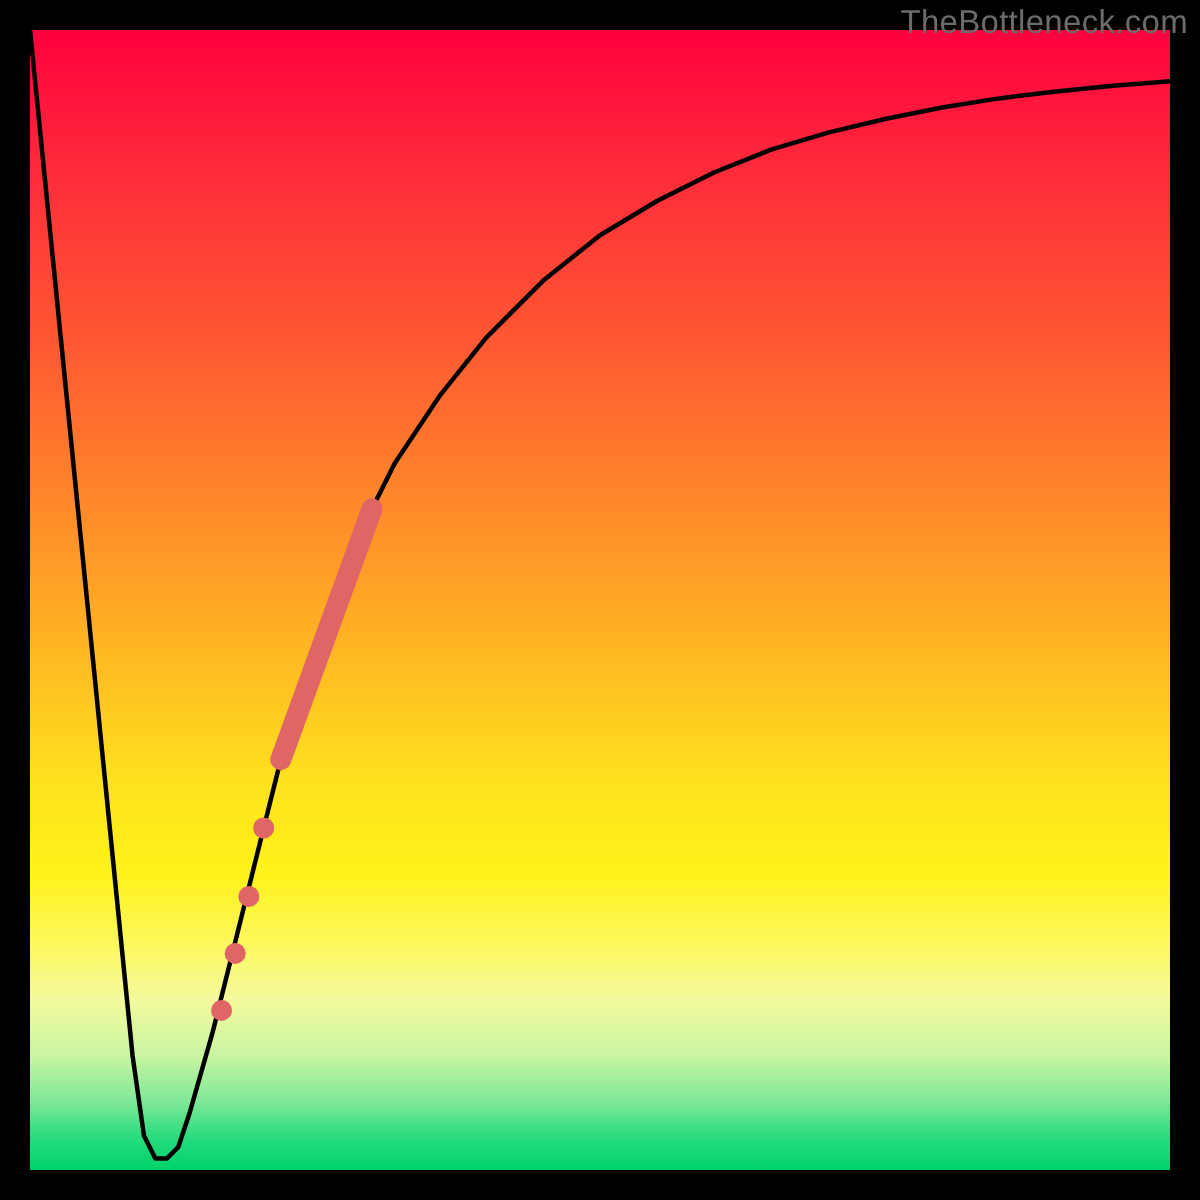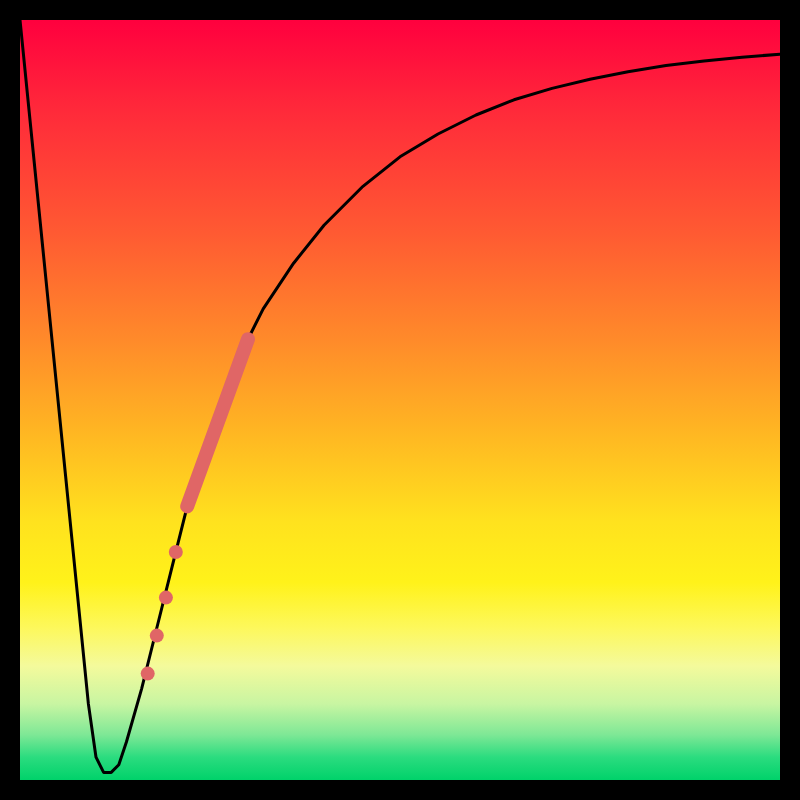--- a/index.html
+++ b/index.html
@@ -70,13 +70,14 @@
 
       <g id="dots">
           <circle cx="155.8" cy="532.0" r="7" fill="#e06666"></circle>
           <circle cx="145.9" cy="577.6" r="7" fill="#e06666"></circle>
           <circle cx="136.8" cy="615.6" r="7" fill="#e06666"></circle>
           <circle cx="127.7" cy="653.6" r="7" fill="#e06666"></circle>
         </g>
     </svg>
 
   </div>
+  <div class="watermark">TheBottleneck.com</div>
 </div>
 
 </body></html>

